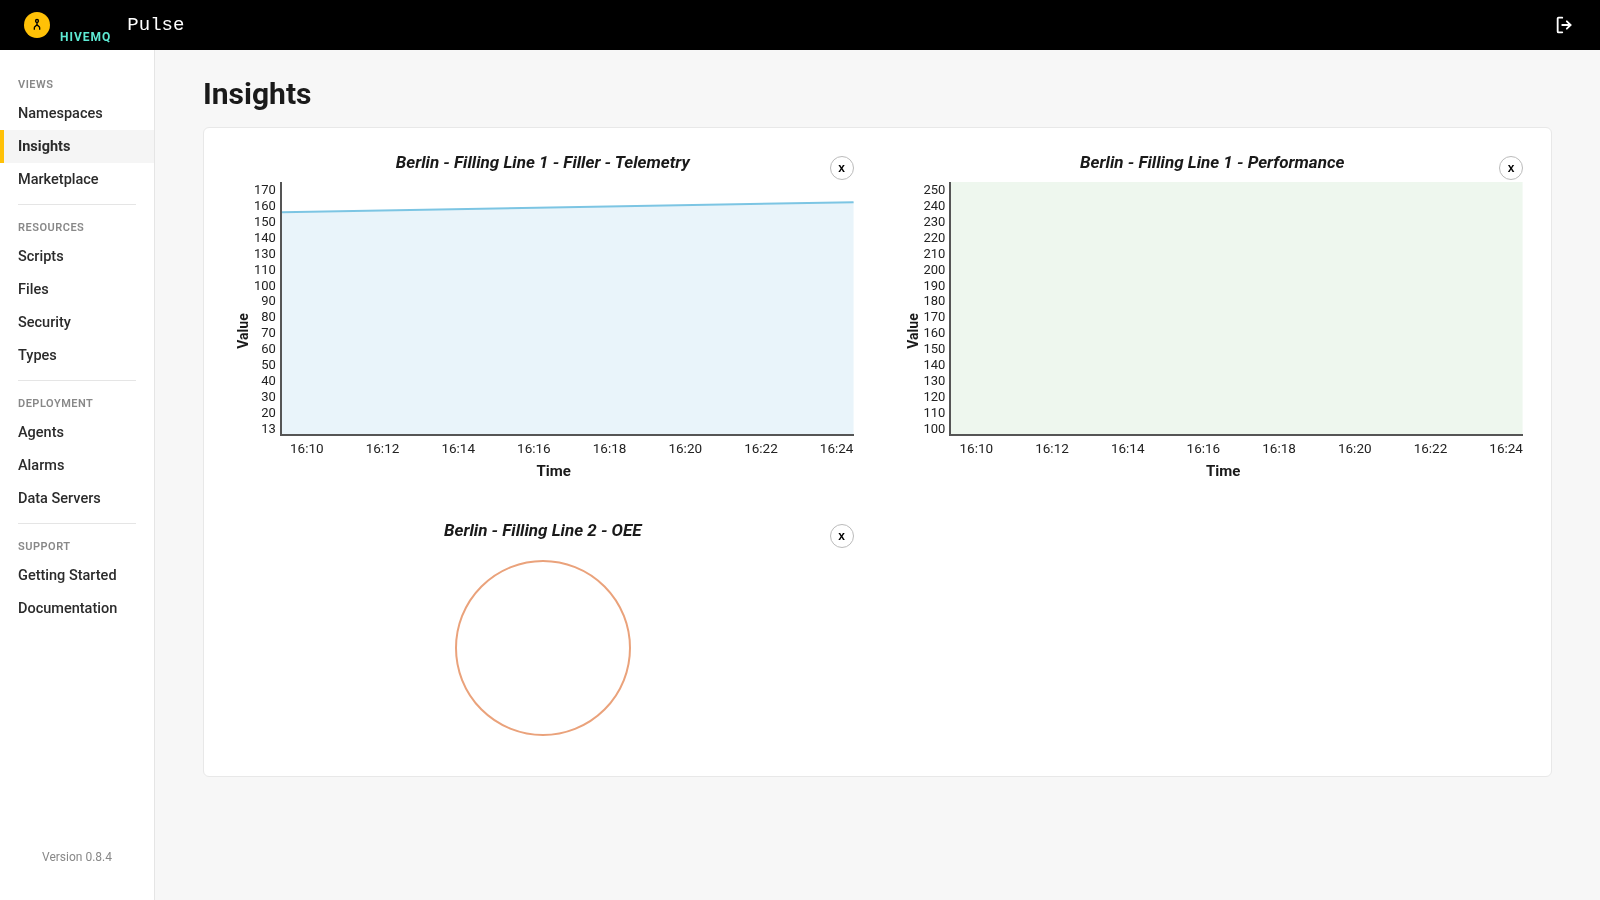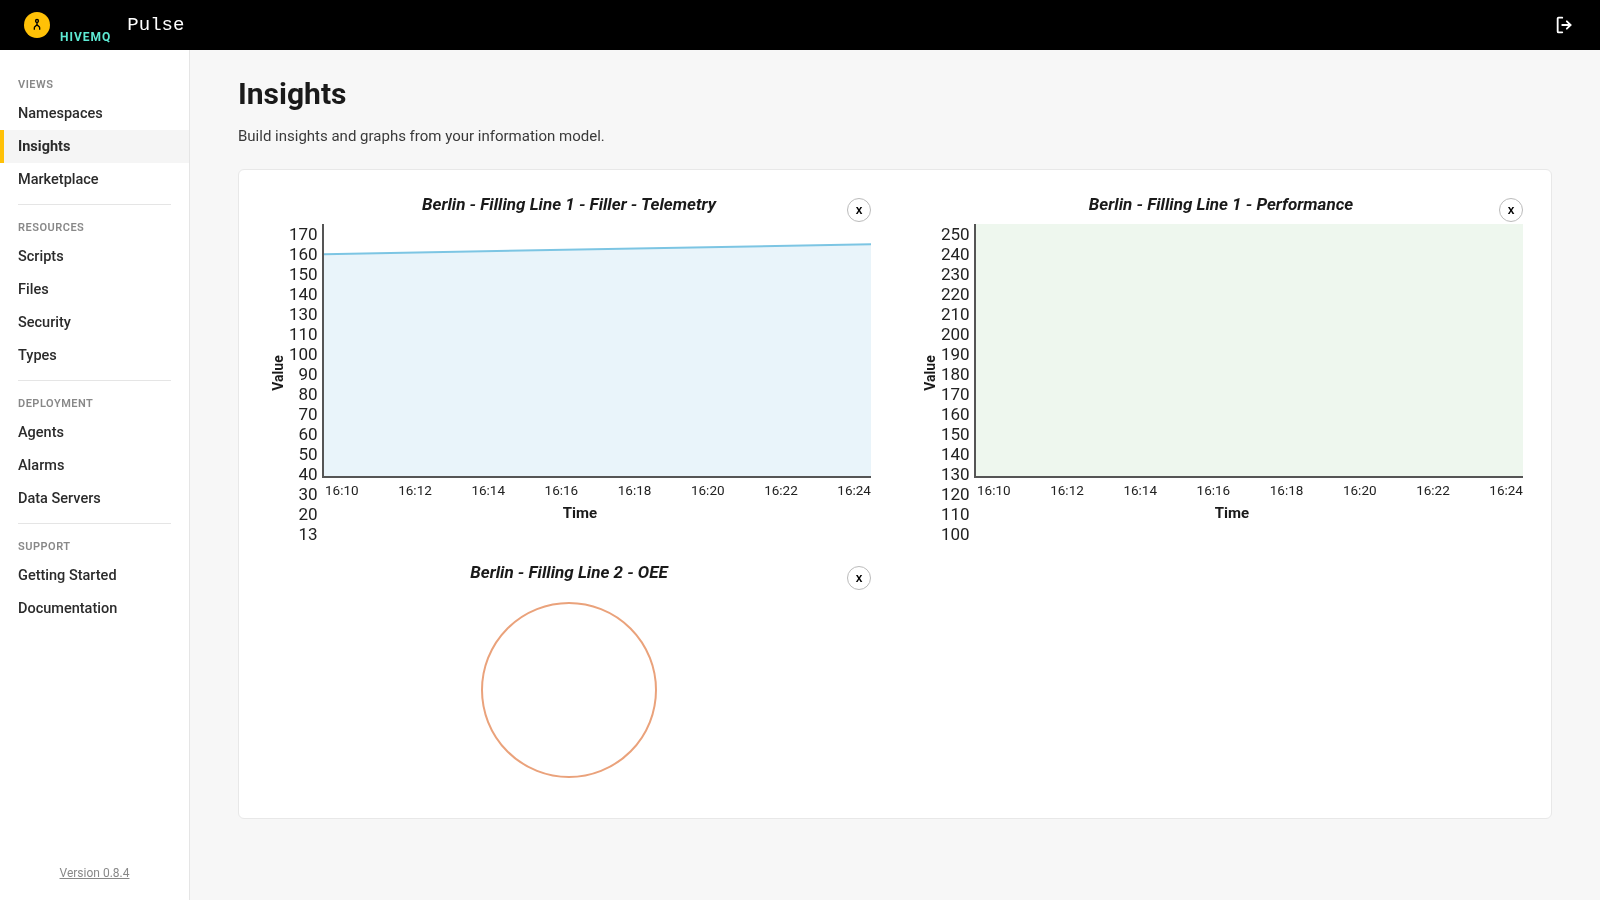--- a/index.html
+++ b/index.html
@@ -11,45 +11,45 @@
   .logo-badge { width: 26px; height: 26px; border-radius: 50%; background: #ffc107; display: flex; align-items: center; justify-content: center; }
   .logo-badge svg { width: 16px; height: 16px; }
   .logo-text { color: #5eead4; font-weight: 700; letter-spacing: 1px; font-size: 12px; margin-top: 24px; }
   .logo-sub { color: #fff; font-weight: 400; font-size: 19px; margin-left: 6px; font-family: Liberation Mono, monospace; }
   .topbar-spacer { flex: 1; }
   .logout-btn { color: #fff; cursor: pointer; display: flex; align-items: center; }
   .logout-btn svg { width: 22px; height: 22px; stroke: #fff; }
 
   
   .layout { display: flex; height: calc(900px - 50px); }
-  .sidebar { width: 190px; background: #fff; border-right: 1px solid #e5e5e5; display: flex; flex-direction: column; padding-top: 20px; }
+  .sidebar { width: 155px; background: #fff; border-right: 1px solid #e5e5e5; display: flex; flex-direction: column; padding-top: 20px; }
   .side-section-label { font-size: 11px; font-weight: 600; color: #888; letter-spacing: 0.5px; padding: 8px 18px 6px; }
   .side-item { font-size: 14.5px; padding: 8px 18px; color: #2b2b2b; cursor: pointer; font-weight: 500; }
   .side-item.active { background: #f5f5f5; border-left: 4px solid #ffc107; padding-left: 14px; font-weight: 700; }
   .side-divider { height: 1px; background: #e5e5e5; margin: 8px 18px; }
   .side-spacer { flex: 1; }
-  .version { font-size: 12px; color: #888; text-align: center; padding: 12px 0 20px; text-decoration: underline; }
+  .version { font-size: 12px; color: #888; text-align: center; padding: 12px 0 36px; }
 
   
   .main { flex: 1; padding: 26px 48px; overflow: auto; }
   .page-title { font-size: 30px; font-weight: 700; margin-bottom: 16px; }
   .page-subtitle { font-size: 15px; color: #3a3a3a; margin-bottom: 24px; }
 
   .panel { background: #fff; border: 1px solid #e8e8e8; border-radius: 6px; padding: 24px 28px 40px; display: grid; grid-template-columns: 1fr 1fr; gap: 40px 48px; }
 
   .chart-card { position: relative; }
   .chart-title { font-size: 17px; font-weight: 700; text-align: center; margin-bottom: 10px; padding: 0 40px; font-style: italic; }
   .close-btn { position: absolute; top: 4px; right: 0; width: 24px; height: 24px; border-radius: 50%; border: 1px solid #bbb; background: #fff; font-size: 12px; font-weight: 700; cursor: pointer; display: flex; align-items: center; justify-content: center; }
 
   .chart-body { display: flex; }
   .ylabel-wrap { width: 22px; display: flex; align-items: center; justify-content: center; }
   .ylabel { transform: rotate(-90deg); font-size: 14px; font-weight: 700; white-space: nowrap; }
   .plot-col { flex: 1; }
   .yticks-and-plot { display: flex; }
-  .yticks { display: flex; flex-direction: column; justify-content: space-between; align-items: flex-end; padding-right: 4px; font-size: 17px; color: #222; height: 254px; }
+  .yticks { display: flex; flex-direction: column; justify-content: space-between; align-items: flex-end; padding-right: 4px; font-size: 13px; color: #222; height: 254px; }
   .plot-area { flex: 1; height: 254px; border-left: 2px solid #555; border-bottom: 2px solid #555; position: relative; }
   .xticks { display: flex; justify-content: space-between; font-size: 13.5px; color: #222; padding-left: 0; margin-top: 4px; margin-left: 36px; }
   .xlabel { text-align: center; font-size: 15px; font-weight: 700; margin-top: 6px; }
   .legend { display: flex; justify-content: center; gap: 18px; margin-top: 4px; font-size: 14px; color: #333; }
   .legend-item { display: flex; align-items: center; gap: 6px; }
   .legend-swatch { width: 14px; height: 5px; border-radius: 2px; }
 
   
   .area-svg { position: absolute; inset: 0; width: 100%; height: 100%; }
 
@@ -106,21 +106,20 @@
     <div class="side-section-label">SUPPORT</div>
     <div class="side-item">Getting Started</div>
     <div class="side-item">Documentation</div>
 
     <div class="side-spacer"></div>
     <div class="version">Version 0.8.4</div>
   </aside>
 
   <main class="main">
     <h1 class="page-title">Insights</h1>
-    <p class="page-subtitle">Build insights and graphs from your information model.</p>
 
     <div class="panel">
 
       <div class="chart-card">
         <div class="chart-title">Berlin - Filling Line 1 - Filler - Telemetry</div>
         <button class="close-btn">x</button>
         <div class="chart-body">
           <div class="ylabel-wrap">
               <div class="ylabel">Value</div>
             </div>

